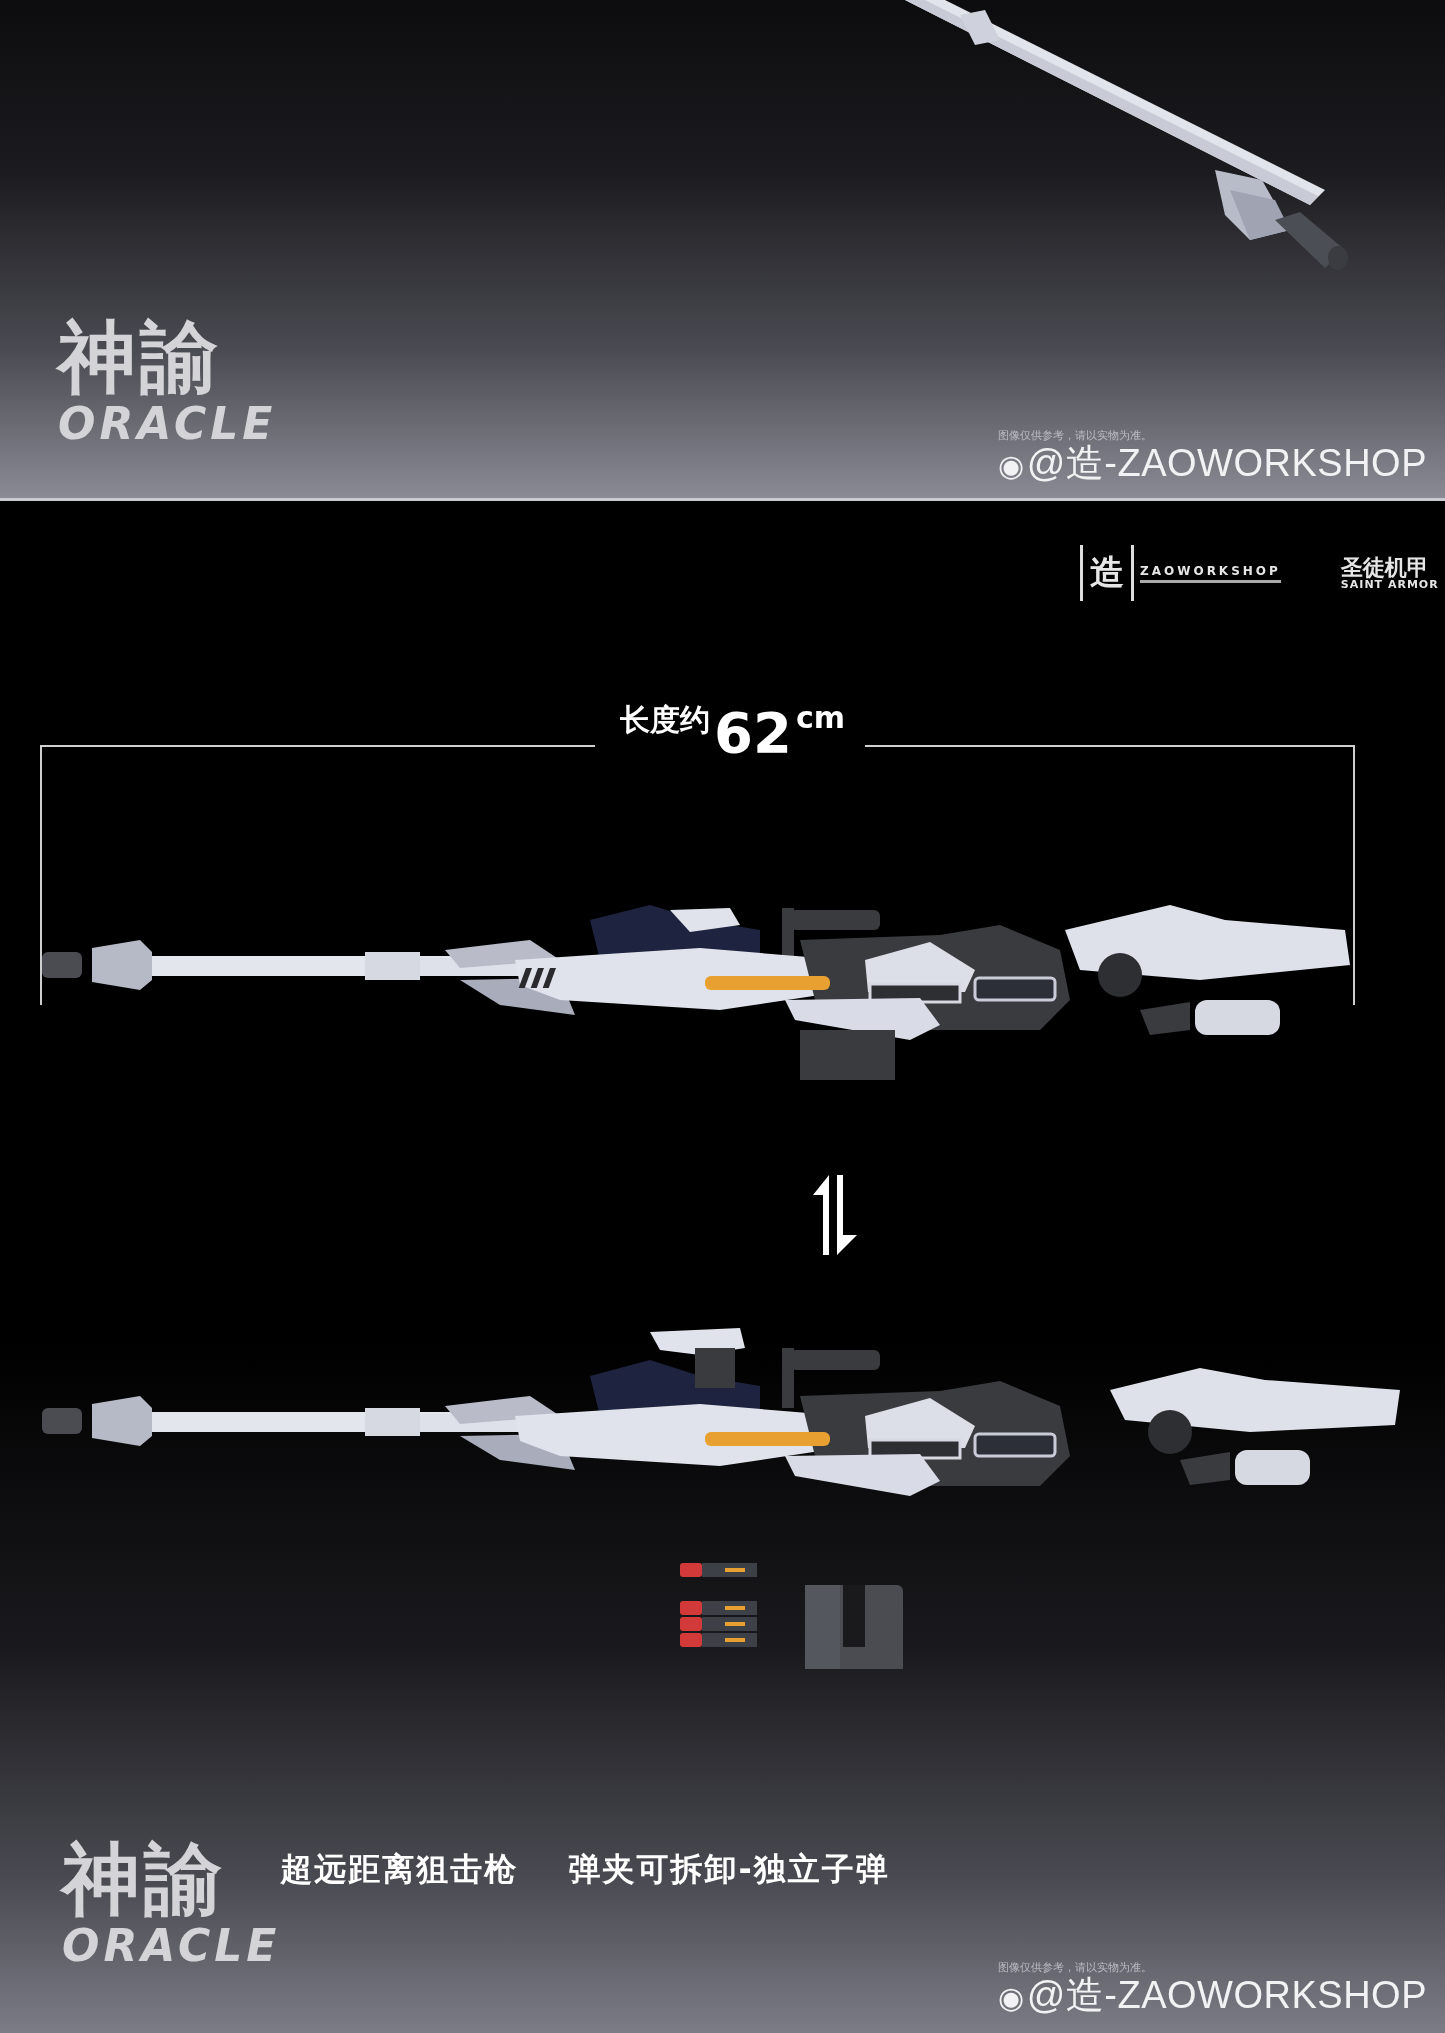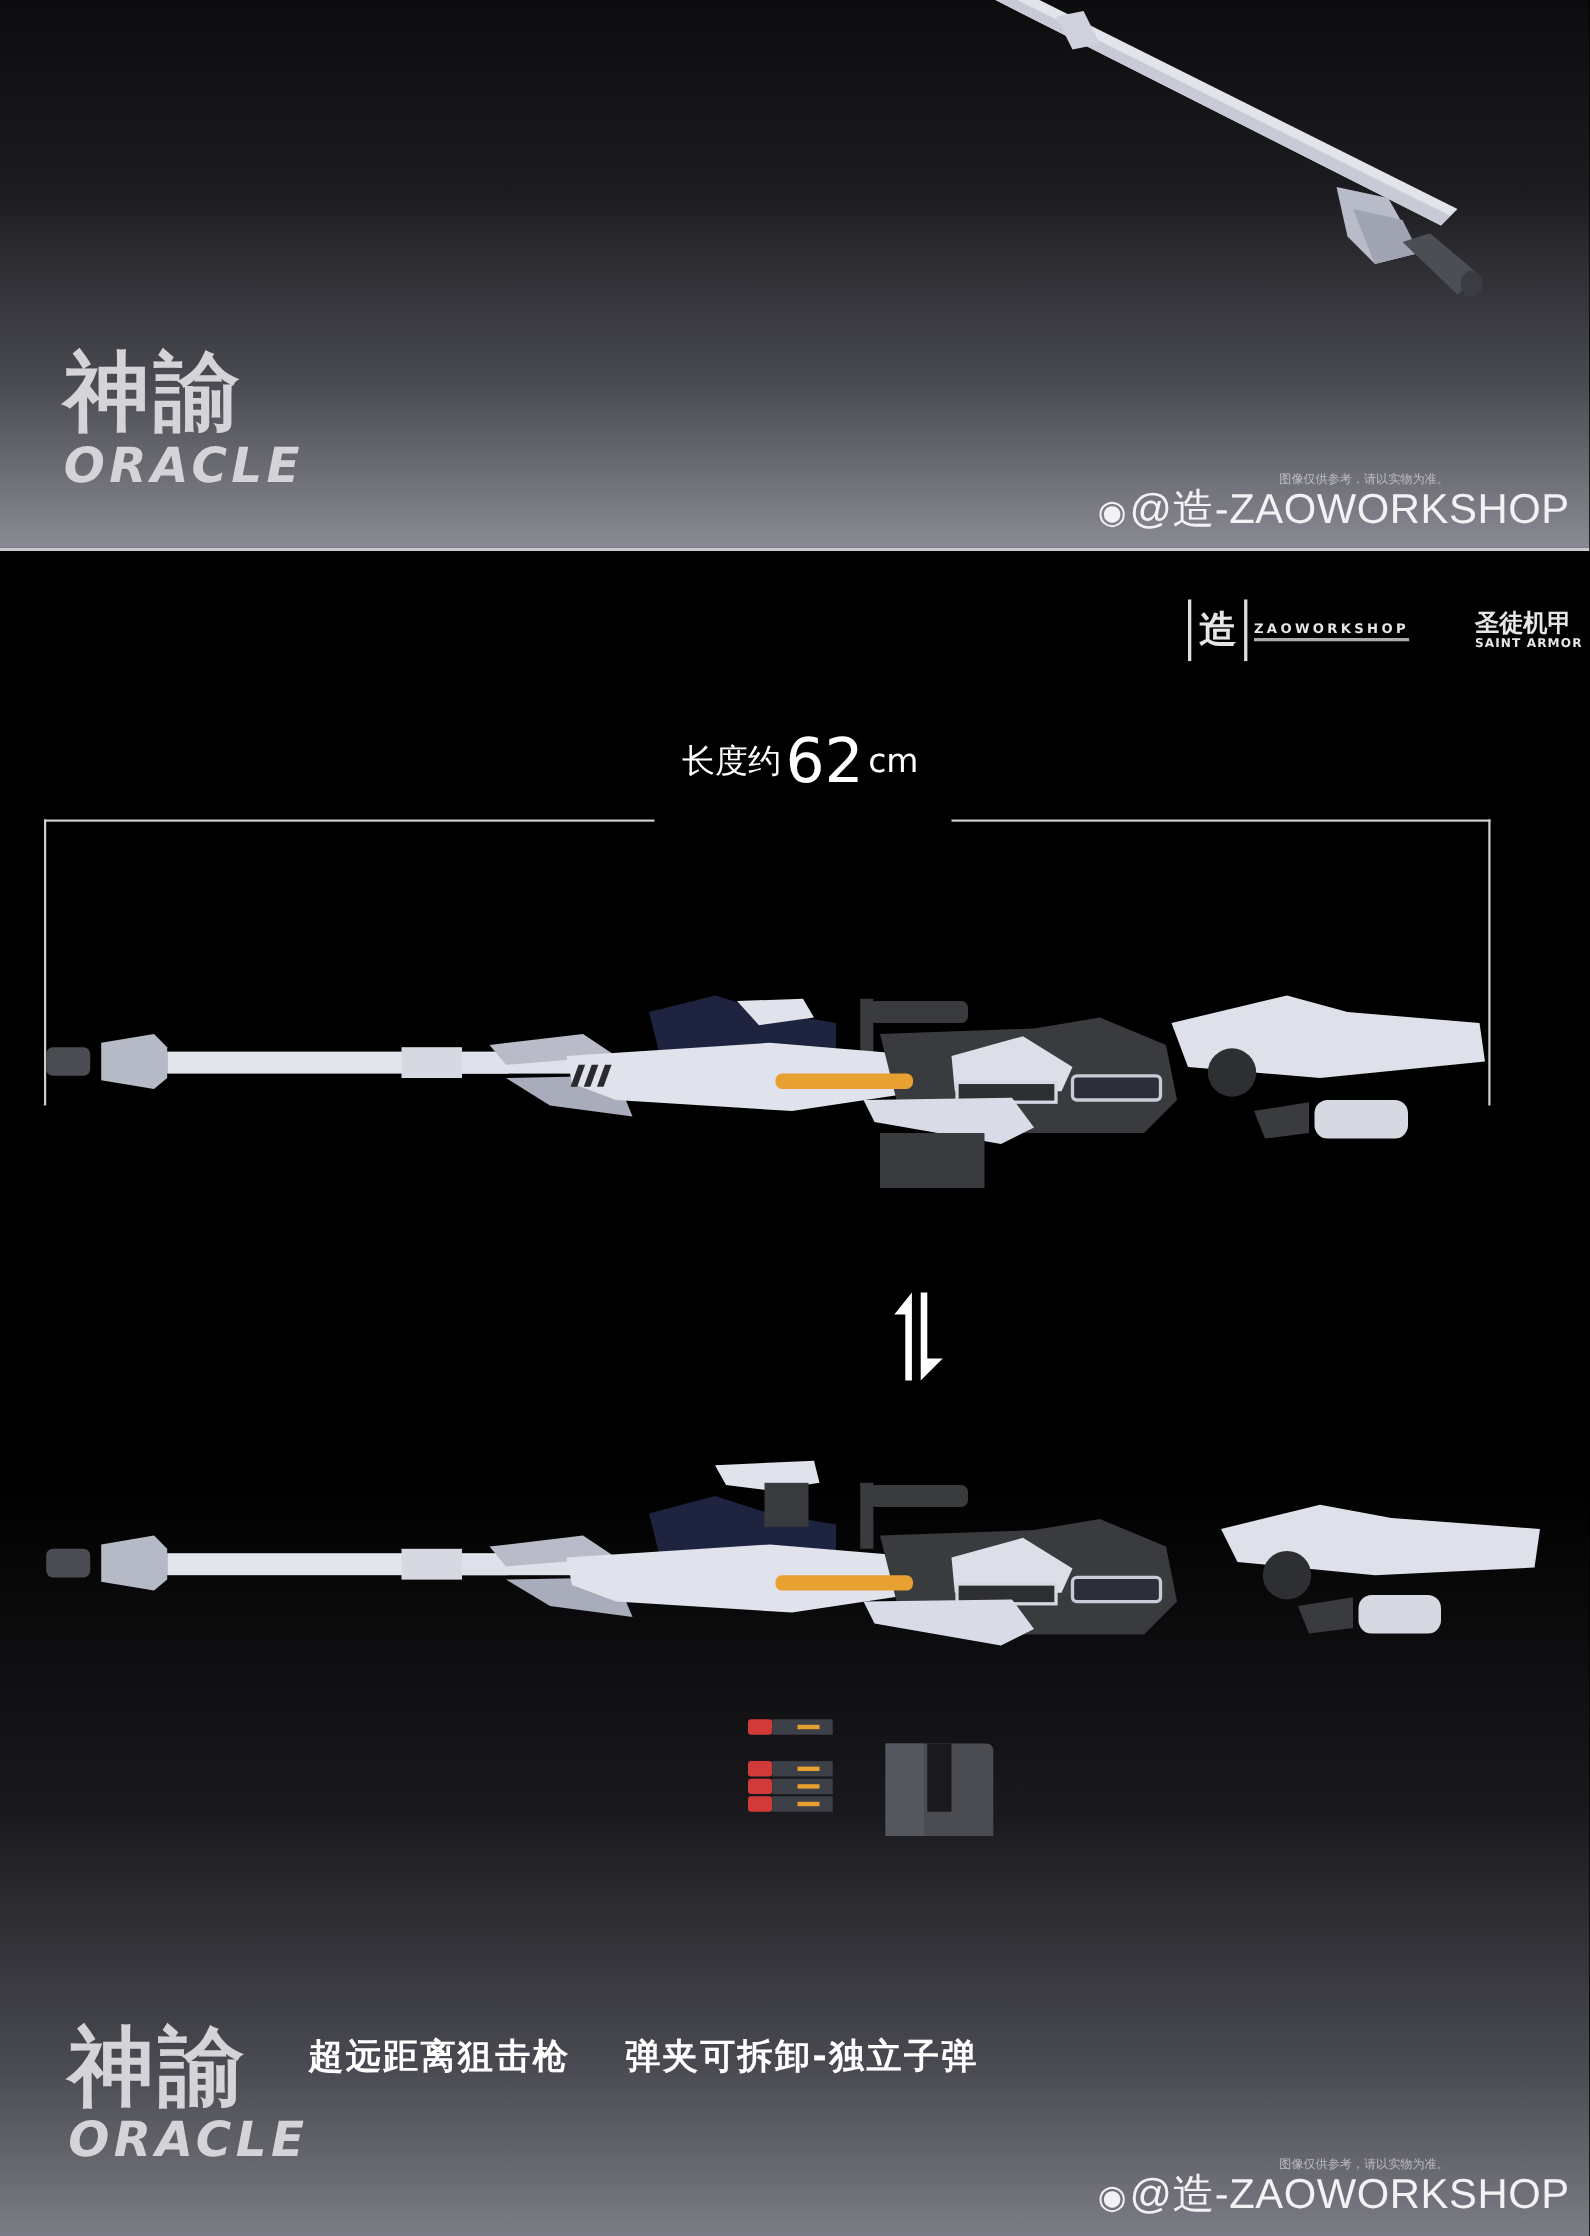--- a/index.html
+++ b/index.html
@@ -6,36 +6,36 @@
   body { width:1445px; height:2033px; position:relative; overflow:hidden; font-family:"DejaVu Sans", sans-serif; }
   .panel { position:absolute; left:0; width:1445px; overflow:hidden; }
   #panel-top { top:0; height:498px; background:linear-gradient(180deg,#0c0c0e 0%,#1c1c20 35%,#4a4a52 70%,#8a8a94 100%); }
   #divider { position:absolute; top:498px; left:0; width:1445px; height:3px; background:#c9c9d0; }
   #panel-main { top:501px; height:1532px; background:linear-gradient(180deg,#000 0%,#000 55%,#1a1a1e 75%,#4a4a52 90%,#7c7c86 100%); }
 
   .logo { position:absolute; color:#d4d4d8; }
   .logo .cn { font-family:"DejaVu Serif", serif; font-weight:bold; font-size:78px; letter-spacing:4px; line-height:1; }
   .logo .en { font-family:"DejaVu Sans", sans-serif; font-weight:bold; font-style:italic; font-size:44px; letter-spacing:4px; line-height:1; margin-top:6px; }
 
-  .watermark { position:absolute; color:#f2f2f4; text-align:right; }
+  .watermark { position:absolute; color:#f2f2f4; text-align:left; }
   .watermark .note { font-size:11px; color:#c8c8ce; opacity:.85; margin-right:110px; }
   .watermark .handle { font-size:38px; font-family:"Liberation Sans", sans-serif; letter-spacing:0.5px; line-height:1.1; }
   .weibo { display:inline-block; font-size:30px; margin-right:2px; }
 
   .brand { position:absolute; top:545px; left:1080px; display:flex; align-items:center; gap:20px; color:#e6e6e6; }
   .brand .zao-mark { width:48px; height:56px; border-left:3px solid #ddd; border-right:3px solid #ddd; display:flex; align-items:center; justify-content:center; font-size:34px; font-weight:bold; font-family:"DejaVu Serif", serif; }
   .brand .zao-text { font-size:12px; letter-spacing:3px; border-bottom:3px solid #aaa; padding-bottom:2px;font-weight:bold; }
   .brand .saint { line-height:1.0;margin-left:40px; }
   .brand .saint .c { font-size:22px; font-weight:bold; }
   .brand .saint .e { font-size:11px; font-weight:bold; letter-spacing:1px; }
 
   .dim { position:absolute; top:745px; left:40px; width:1315px; height:260px; }
   .dim .hl { position:absolute; top:0; height:2px; background:#cfcfcf; }
   .dim .vl { position:absolute; top:0; width:2px; height:260px; background:#cfcfcf; }
-  .dim-label { position:absolute; top:660px; left:620px; color:#fff; font-weight:normal; display:flex; align-items:center; gap:4px; }
+  .dim-label { position:absolute; top:700px; left:620px; color:#fff; font-weight:bold; display:flex; align-items:flex-start; gap:4px; }
   .dim-label .pre { font-size:30px; }
   .dim-label .num { font-size:56px; font-family:"DejaVu Sans", sans-serif; }
   .dim-label .unit { font-size:30px; }
 
   .swap { position:absolute; top:1170px; left:805px; width:60px; height:90px; }
 
   .caption { position:absolute; top:1848px; left:0; width:1170px; text-align:center; color:#fff; font-size:32px; font-weight:bold; letter-spacing:2px; padding-left:-80px; }
   .caption span { display:inline-block; }
 
   svg { display:block; }

